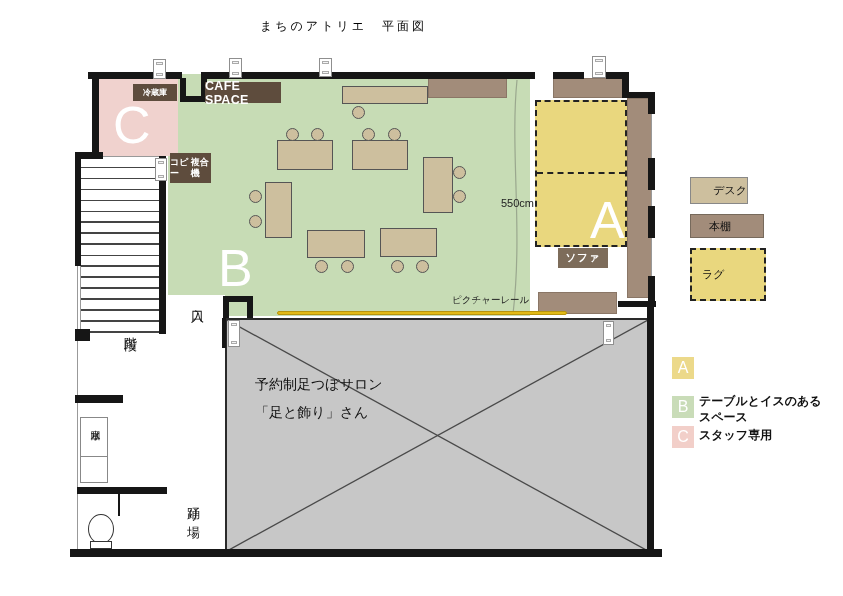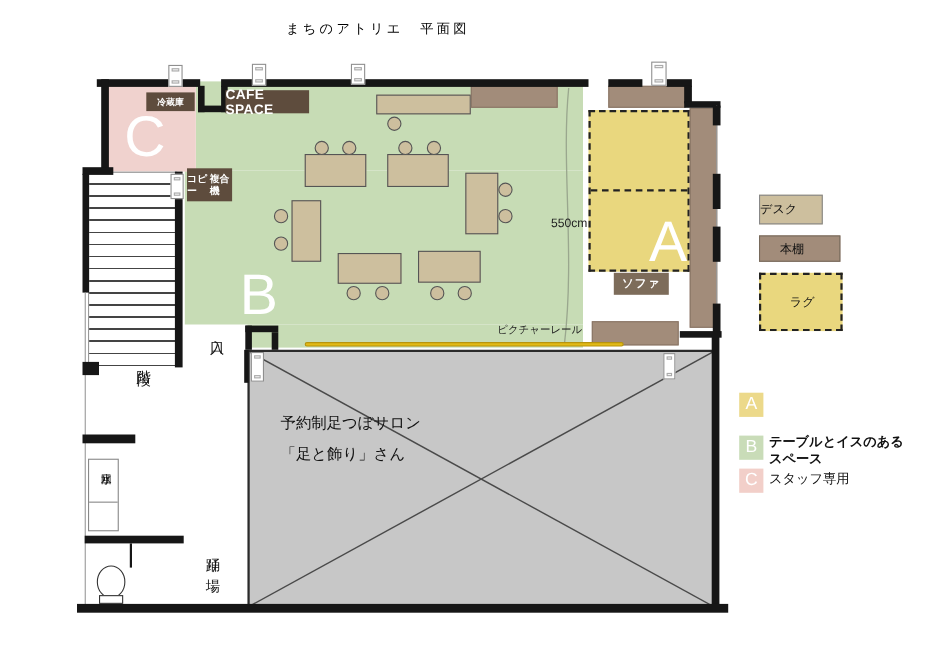--- a/index.html
+++ b/index.html
@@ -185,40 +185,40 @@
   <div class="zone-letter" style="left:113px;top:99px;font-size:52px;">C</div>
   <div class="zone-letter" style="left:218px;top:242px;font-size:52px;">B</div>
   <div class="zone-letter" style="left:590px;top:194px;font-size:52px;">A</div>
 
   <div class="abs" style="left:501px;top:197px;font-size:11px;color:#222;">550cm</div>
 
   <div class="vtext" style="left:188px;top:299px;font-size:13px;">入口</div>
   <div class="vtext" style="left:121px;top:326px;font-size:13px;">階段</div>
   <div class="vtext" style="left:184px;top:497px;font-size:13px;">踊り場</div>
 
-  <div class="leg-box" style="left:690px;top:177px;width:58px;height:27px;background:#cdbf9e;border:1.5px solid #888;justify-content:flex-start;">
+  <div class="leg-box" style="left:690px;top:177px;width:58px;height:27px;background:#cdbf9e;border:1.5px solid #888;justify-content:flex-end;">
     <span>デスク</span>
   </div>
   <div class="leg-box" style="left:690px;top:214px;width:74px;height:24px;background:#a28c7a;border:1.5px solid #776least;border:1.5px solid #776a5c;padding-left:18px;">
     <span>本棚</span>
   </div>
-  <div class="leg-box" style="left:690px;top:248px;width:76px;height:53px;background:#e9d77e;border:2px dashed #222;padding-left:26px;">
+  <div class="leg-box" style="left:690px;top:248px;width:76px;height:53px;background:#e9d77e;border:2px dashed #222;padding-left:10px;">
     <span>ラグ</span>
   </div>
 
   <div class="key-sq" style="left:672px;top:357px;background:#ecd98a;">
     <span>A</span>
   </div>
   <div class="key-sq" style="left:672px;top:396px;background:#c9dcb8;">
     <span>B</span>
   </div>
   <div class="key-text" style="left:699px;top:394px;font-weight:bold;">
     <div>テーブルとイスのある</div>
     <div>スペース</div>
   </div>
   <div class="key-sq" style="left:672px;top:426px;background:#f2cfc9;">
     <span>C</span>
   </div>
-  <div class="key-text" style="left:699px;top:428px;">
+  <div class="key-text" style="left:699px;top:428px;font-weight:bold;">
     <div>スタッフ専用</div>
   </div>
 
 </div>
 
 </body></html>

